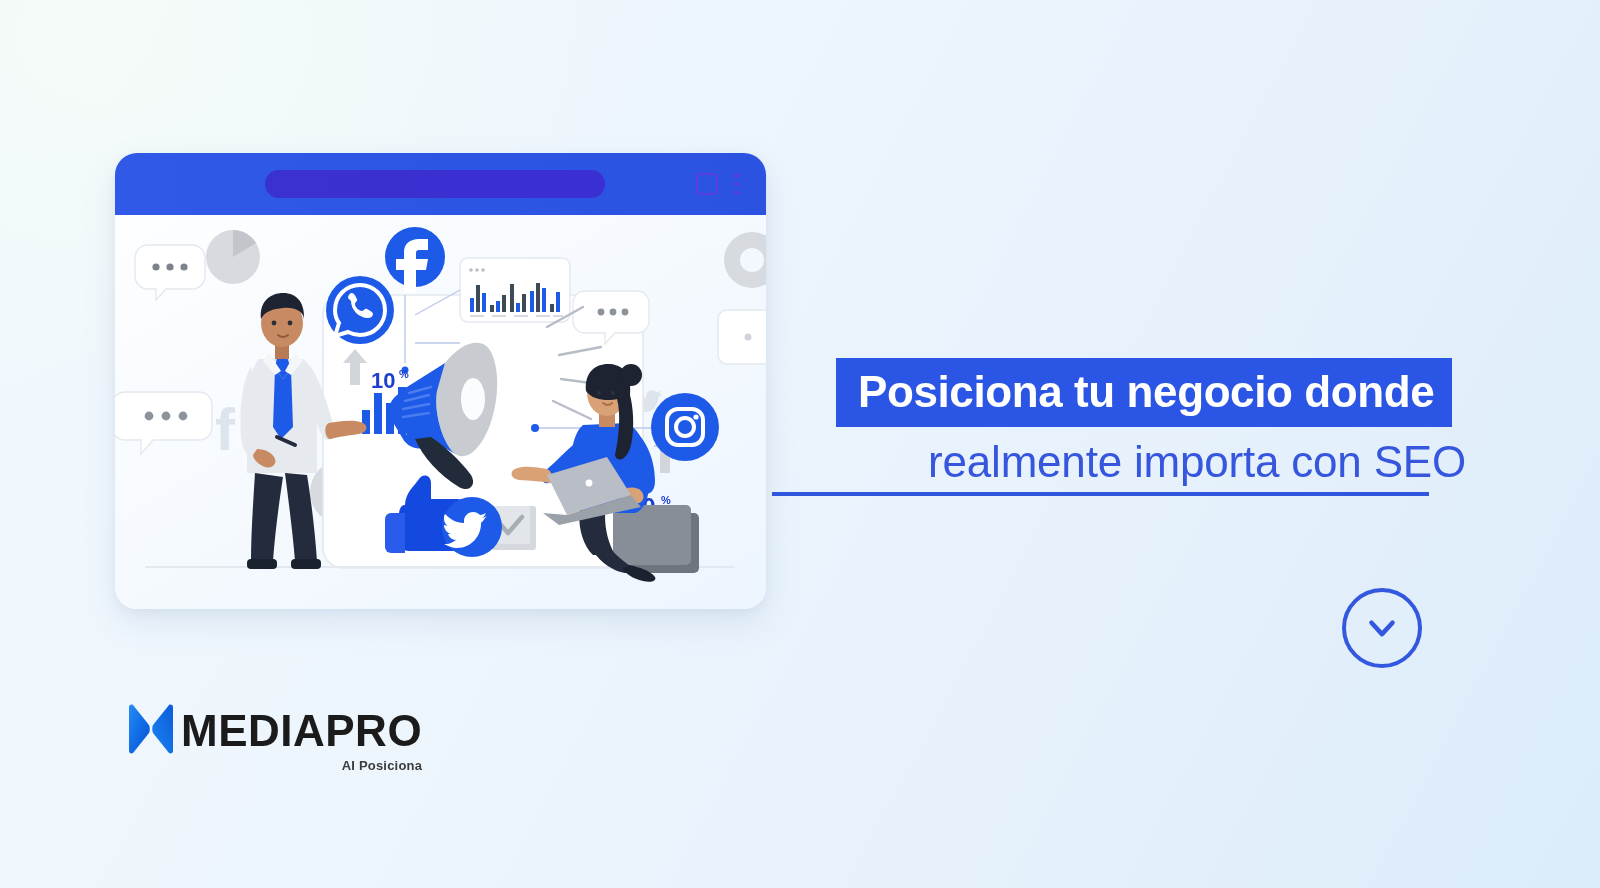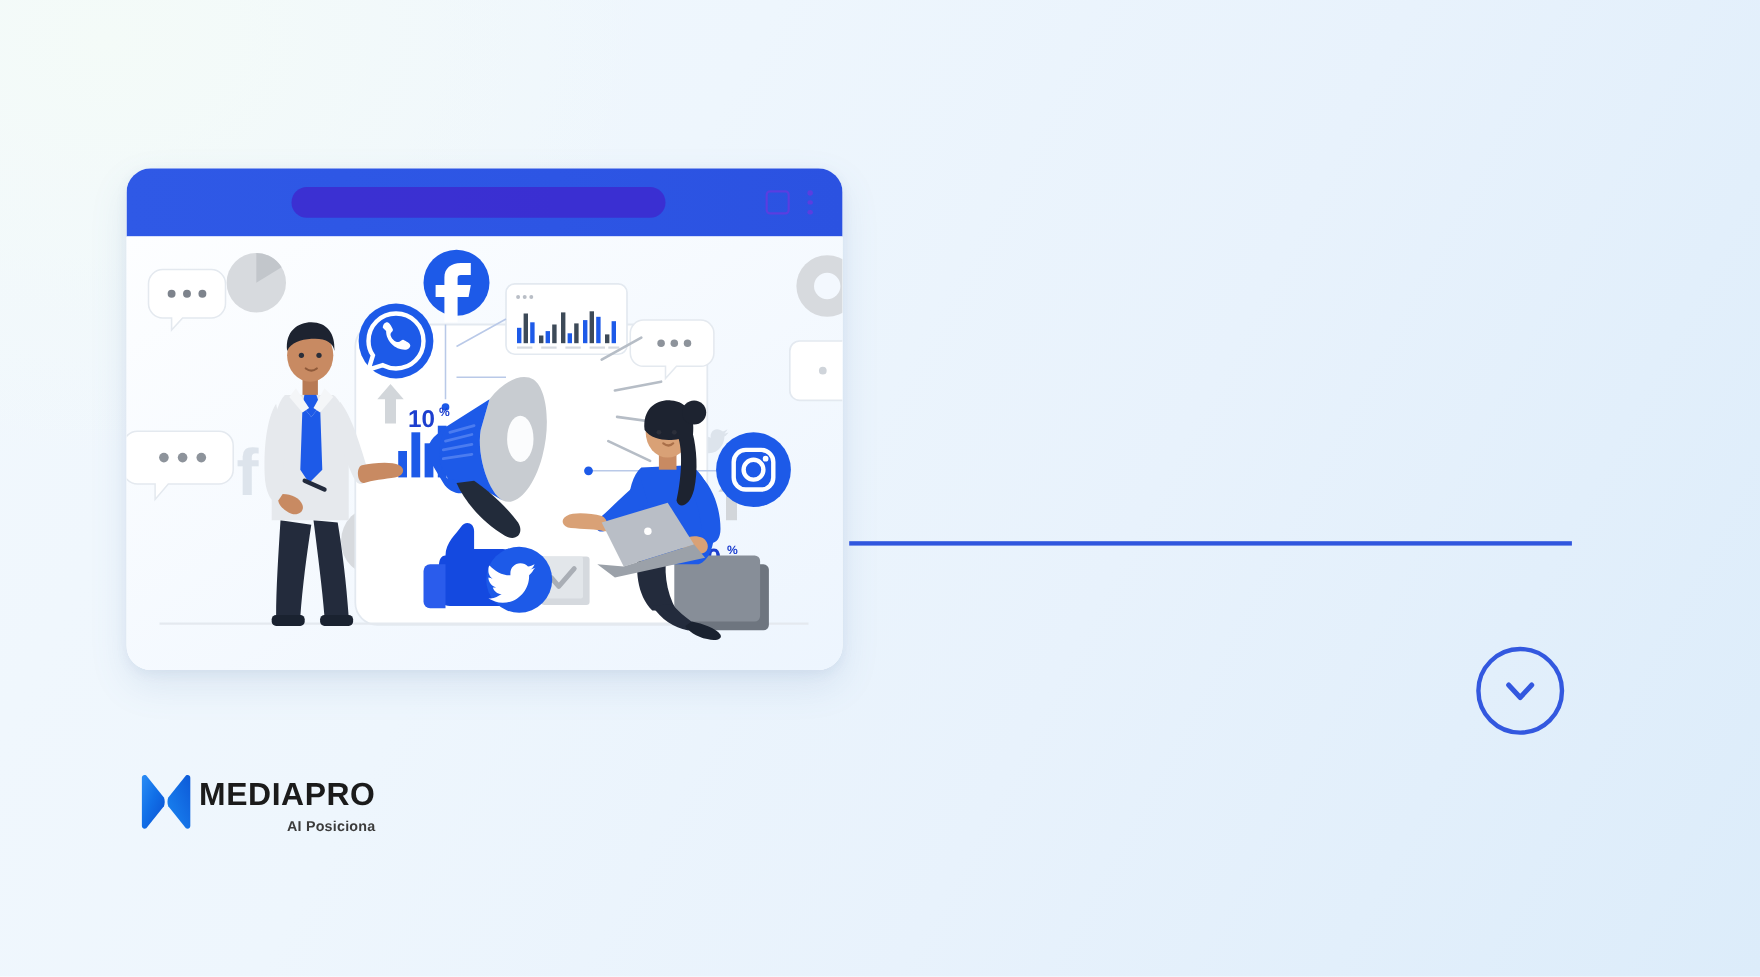--- a/index.html
+++ b/index.html
@@ -153,21 +153,21 @@
   }
   #logo-mark { width: 48px; height: 52px; display: block; }
   #logo-text-wrap {
     margin-left: 6px;
     display: flex;
     flex-direction: column;
     align-items: flex-end;
     padding-top: 6px;
   }
   #logo-wordmark {
-    font-size: 29px;
+    font-size: 44px;
     font-weight: 700;
     color: #1b1b1b;
     letter-spacing: 0.5px;
     line-height: 1;
   }
   #logo-tagline {
     font-size: 13px;
     font-weight: 600;
     color: #3c3c3c;
     letter-spacing: 0.2px;
@@ -436,20 +436,24 @@
 
           <g>
             <circle cx="357" cy="312" r="30" fill="#1d5ae8"></circle>
             <path d="M372 301 c-1 1 -3 1 -5 2 2 -1 3 -3 4 -5 -2 1 -4 2 -6 2 -2 -2 -4 -3 -7 -3 -5 0 -9 4 -9 9 0 1 0 1 0 2 -8 0 -14 -4 -19 -9 -1 1 -1 3 -1 5 0 3 2 6 4 7 -1 0 -3 -1 -4 -1 0 4 3 8 7 9 -1 0 -2 0 -3 0 1 3 4 6 8 6 -3 2 -6 4 -10 4 -1 0 -1 0 -2 0 4 2 8 4 13 4 15 0 24 -13 24 -24 0 0 0 -1 0 -1 1 -1 3 -3 4 -5 z" fill="#ffffff"></path>
           </g>
         </g>
       </svg>
     </div>
   </div>
 
+  <div id="headline-block">
+    <span id="headline-primary">Posiciona tu negocio donde</span>
+    <span id="headline-secondary">realmente importa con SEO</span>
+  </div>
   <div id="headline-rule"></div>
 
   <div id="scroll-down-button">
     <svg viewBox="0 0 24 24">
       <path d="M6 9 L12 15.5 L18 9" fill="none" stroke="#3358df" stroke-width="2.6" stroke-linecap="round" stroke-linejoin="round"></path>
     </svg>
   </div>
 
   <div id="logo-lockup">
     <svg id="logo-mark" viewBox="0 0 48 52">

